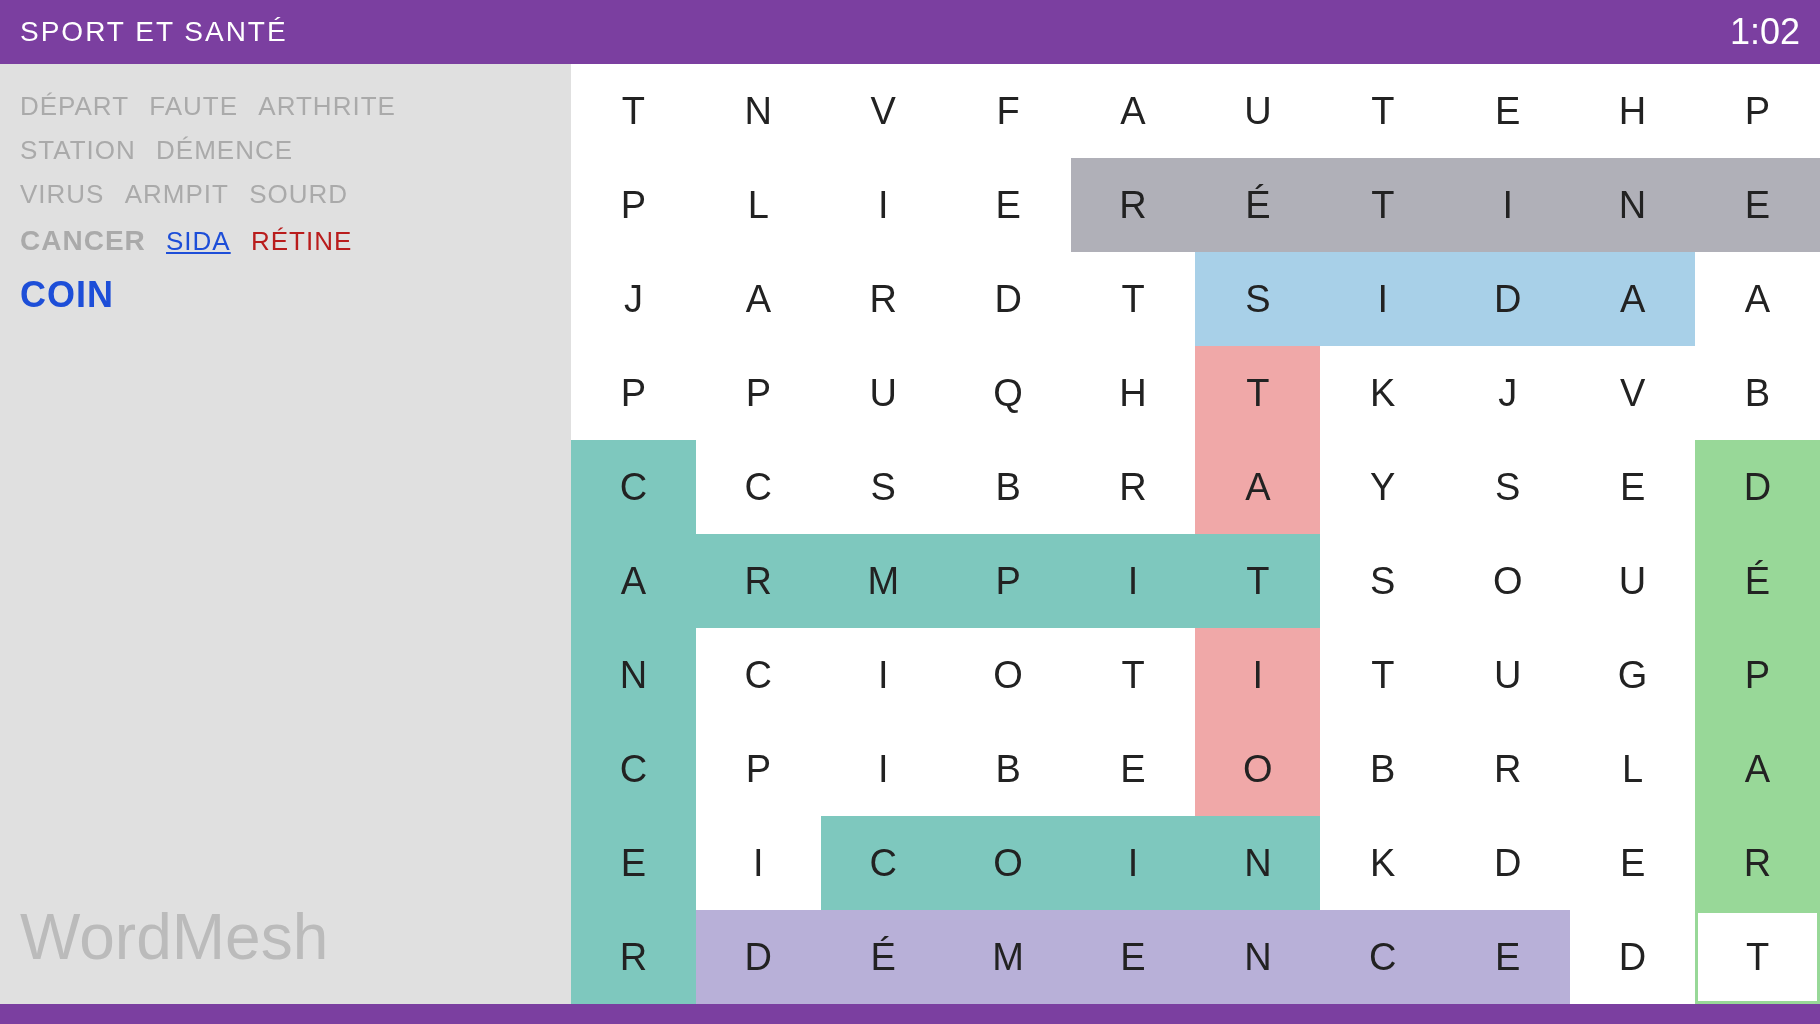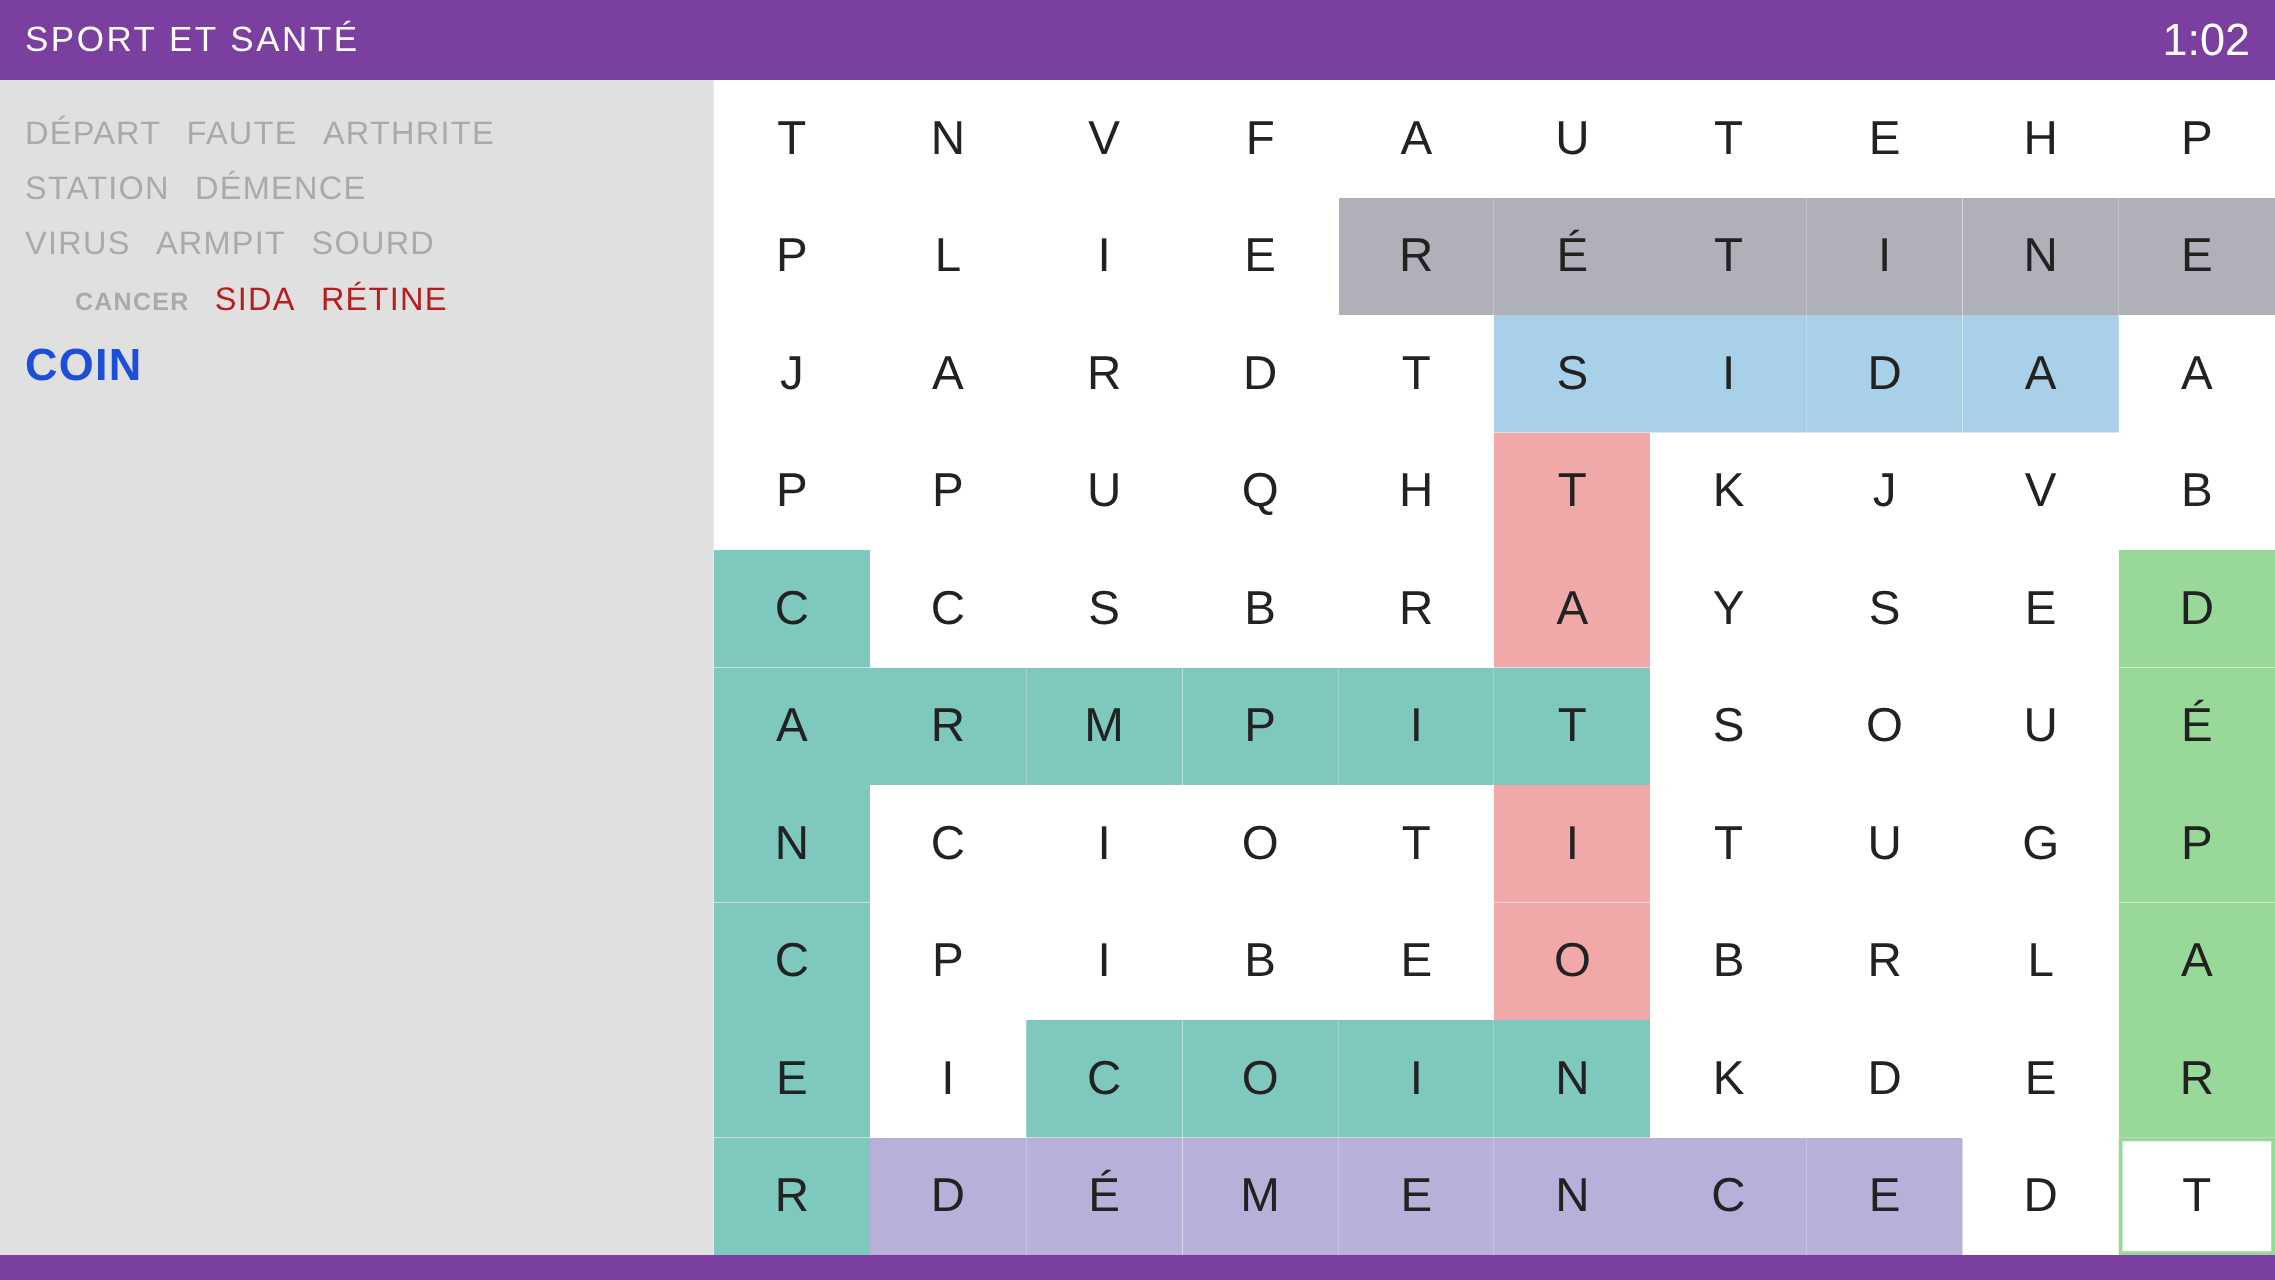--- a/index.html
+++ b/index.html
@@ -139,29 +139,30 @@
         <span class="word found" style="color:#aaa;">DÉMENCE</span>
       </div>
 
       <div>
         <span class="word found">VIRUS</span>
         <span class="word found" style="color:#aaa;">ARMPIT</span>
         <span class="word found">SOURD</span>
       </div>
 
       <div>
-        <span class="word" style="color:#aaa;font-size:20px;font-weight:600;margin-left:40px;">CANCER</span>
-        <span class="word found" style="color:#b91c1c;">SIDA</span>
+        <span class="word" style="color:#aaa;font-size:28px;font-weight:600;">CANCER</span>
+        <span class="word found" style="color:#1d4ed8;text-decoration:underline;">SIDA</span>
         <span class="word found" style="color:#b91c1c;">RÉTINE</span>
       </div>
 
       <div>
         <span class="word" style="color:#1d4ed8;font-size:36px;font-weight:600;">COIN</span>
       </div>
     </div>
+    <div class="wordmesh-logo">WordMesh</div>
   </div>
 
   <div class="grid-area">
     <table class="grid-table">
       <tbody id="grid-body">
           <tr>
             <td>T</td>
             <td>N</td>
             <td>V</td>
             <td>F</td>

